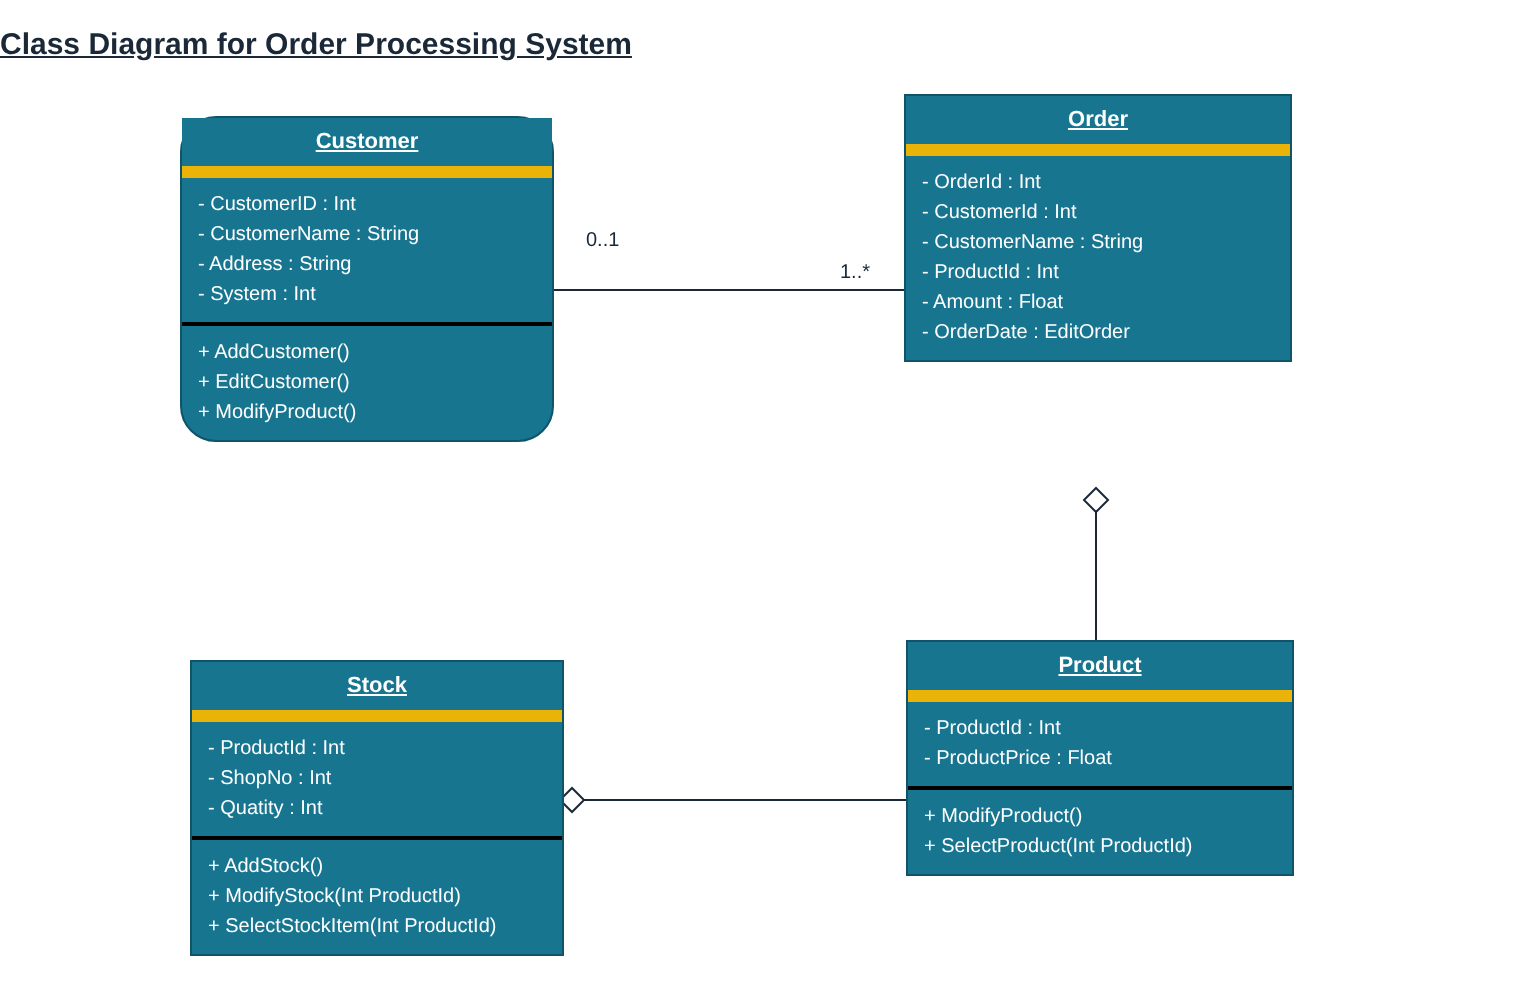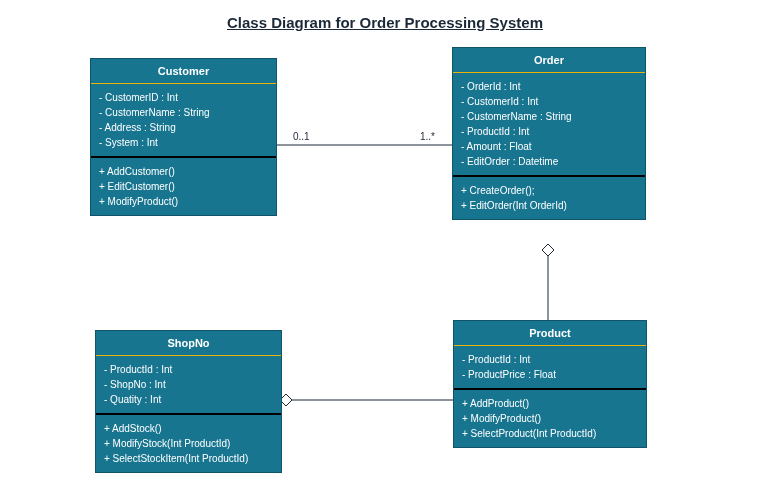--- a/index.html
+++ b/index.html
@@ -6,21 +6,20 @@
     margin: 0;
     padding: 0;
     font-family: Arial, Helvetica, sans-serif;
     background: #fff;
     width: 770px;
     height: 501px;
     position: relative;
     overflow: hidden;
   }
   .title {
-    text-align: center;
     font-weight: bold;
     font-size: 15px;
     color: #1a2838;
     padding-top: 14px;
     text-decoration: underline;
   }
   .canvas {
     position: absolute;
     top: 0; left: 0;
     width: 770px;
@@ -31,22 +30,23 @@
     background: #177590;
     color: #fff;
     font-size: 10px;
     border: 1px solid #0f5468;
   }
   .class-header {
     text-align: center;
     font-weight: bold;
     padding: 6px 4px;
     font-size: 11px;
-    border-bottom: 1px solid #eab308;
+    border-bottom: 6px solid #eab308;
     background: #177590;
+    text-decoration: underline;
   }
   .class-section {
     padding: 6px 8px;
     border-bottom: 2px solid #000000;
     line-height: 1.5;
   }
   .class-section:last-child {
     border-bottom: none;
   }
   .class-section div {
@@ -76,24 +76,24 @@
 
     <line x1="275" y1="145" x2="452" y2="145" stroke="#1a2838" stroke-width="1"></line>
 
     <line x1="548" y1="256" x2="548" y2="320" stroke="#1a2838" stroke-width="1"></line>
     <polygon points="548,244 554,250 548,256 542,250" fill="#fff" stroke="#1a2838" stroke-width="1"></polygon>
 
     <line x1="292" y1="400" x2="453" y2="400" stroke="#1a2838" stroke-width="1"></line>
     <polygon points="280,400 286,394 292,400 286,406" fill="#fff" stroke="#1a2838" stroke-width="1"></polygon>
   </svg>
 
-  <div class="mult-label" style="left:293px; top:131px;">0..1</div>
+  <div class="mult-label" style="left:293px; top:115px;">0..1</div>
   <div class="mult-label" style="left:420px; top:131px;">1..*</div>
 
-  <div class="class-box" style="left:90px; top:58px; width:185px;">
+  <div class="class-box" style="left:90px; top:58px; width:185px;border-radius:18px;">
     <div class="class-header">Customer</div>
     <div class="class-section">
       <div>- CustomerID : Int</div>
       <div>- CustomerName : String</div>
       <div>- Address : String</div>
       <div>- System : Int</div>
     </div>
     <div class="class-section">
       <div>+ AddCustomer()</div>
       <div>+ EditCustomer()</div>
@@ -102,48 +102,43 @@
   </div>
 
   <div class="class-box" style="left:452px; top:47px; width:192px;">
     <div class="class-header">Order</div>
     <div class="class-section">
       <div>- OrderId : Int</div>
       <div>- CustomerId : Int</div>
       <div>- CustomerName : String</div>
       <div>- ProductId : Int</div>
       <div>- Amount : Float</div>
-      <div>- EditOrder : Datetime</div>
-    </div>
-    <div class="class-section">
-      <div>+ CreateOrder();</div>
-      <div>+ EditOrder(Int OrderId)</div>
+      <div>- OrderDate : EditOrder</div>
     </div>
   </div>
 
   <div class="class-box" style="left:95px; top:330px; width:185px;">
-    <div class="class-header">ShopNo</div>
+    <div class="class-header">Stock</div>
     <div class="class-section">
       <div>- ProductId : Int</div>
       <div>- ShopNo : Int</div>
       <div>- Quatity : Int</div>
     </div>
     <div class="class-section">
       <div>+ AddStock()</div>
       <div>+ ModifyStock(Int ProductId)</div>
       <div>+ SelectStockItem(Int ProductId)</div>
     </div>
   </div>
 
   <div class="class-box" style="left:453px; top:320px; width:192px;">
     <div class="class-header">Product</div>
     <div class="class-section">
       <div>- ProductId : Int</div>
       <div>- ProductPrice : Float</div>
     </div>
     <div class="class-section">
-      <div>+ AddProduct()</div>
       <div>+ ModifyProduct()</div>
       <div>+ SelectProduct(Int ProductId)</div>
     </div>
   </div>
 
 </div>
 
 </body></html>

